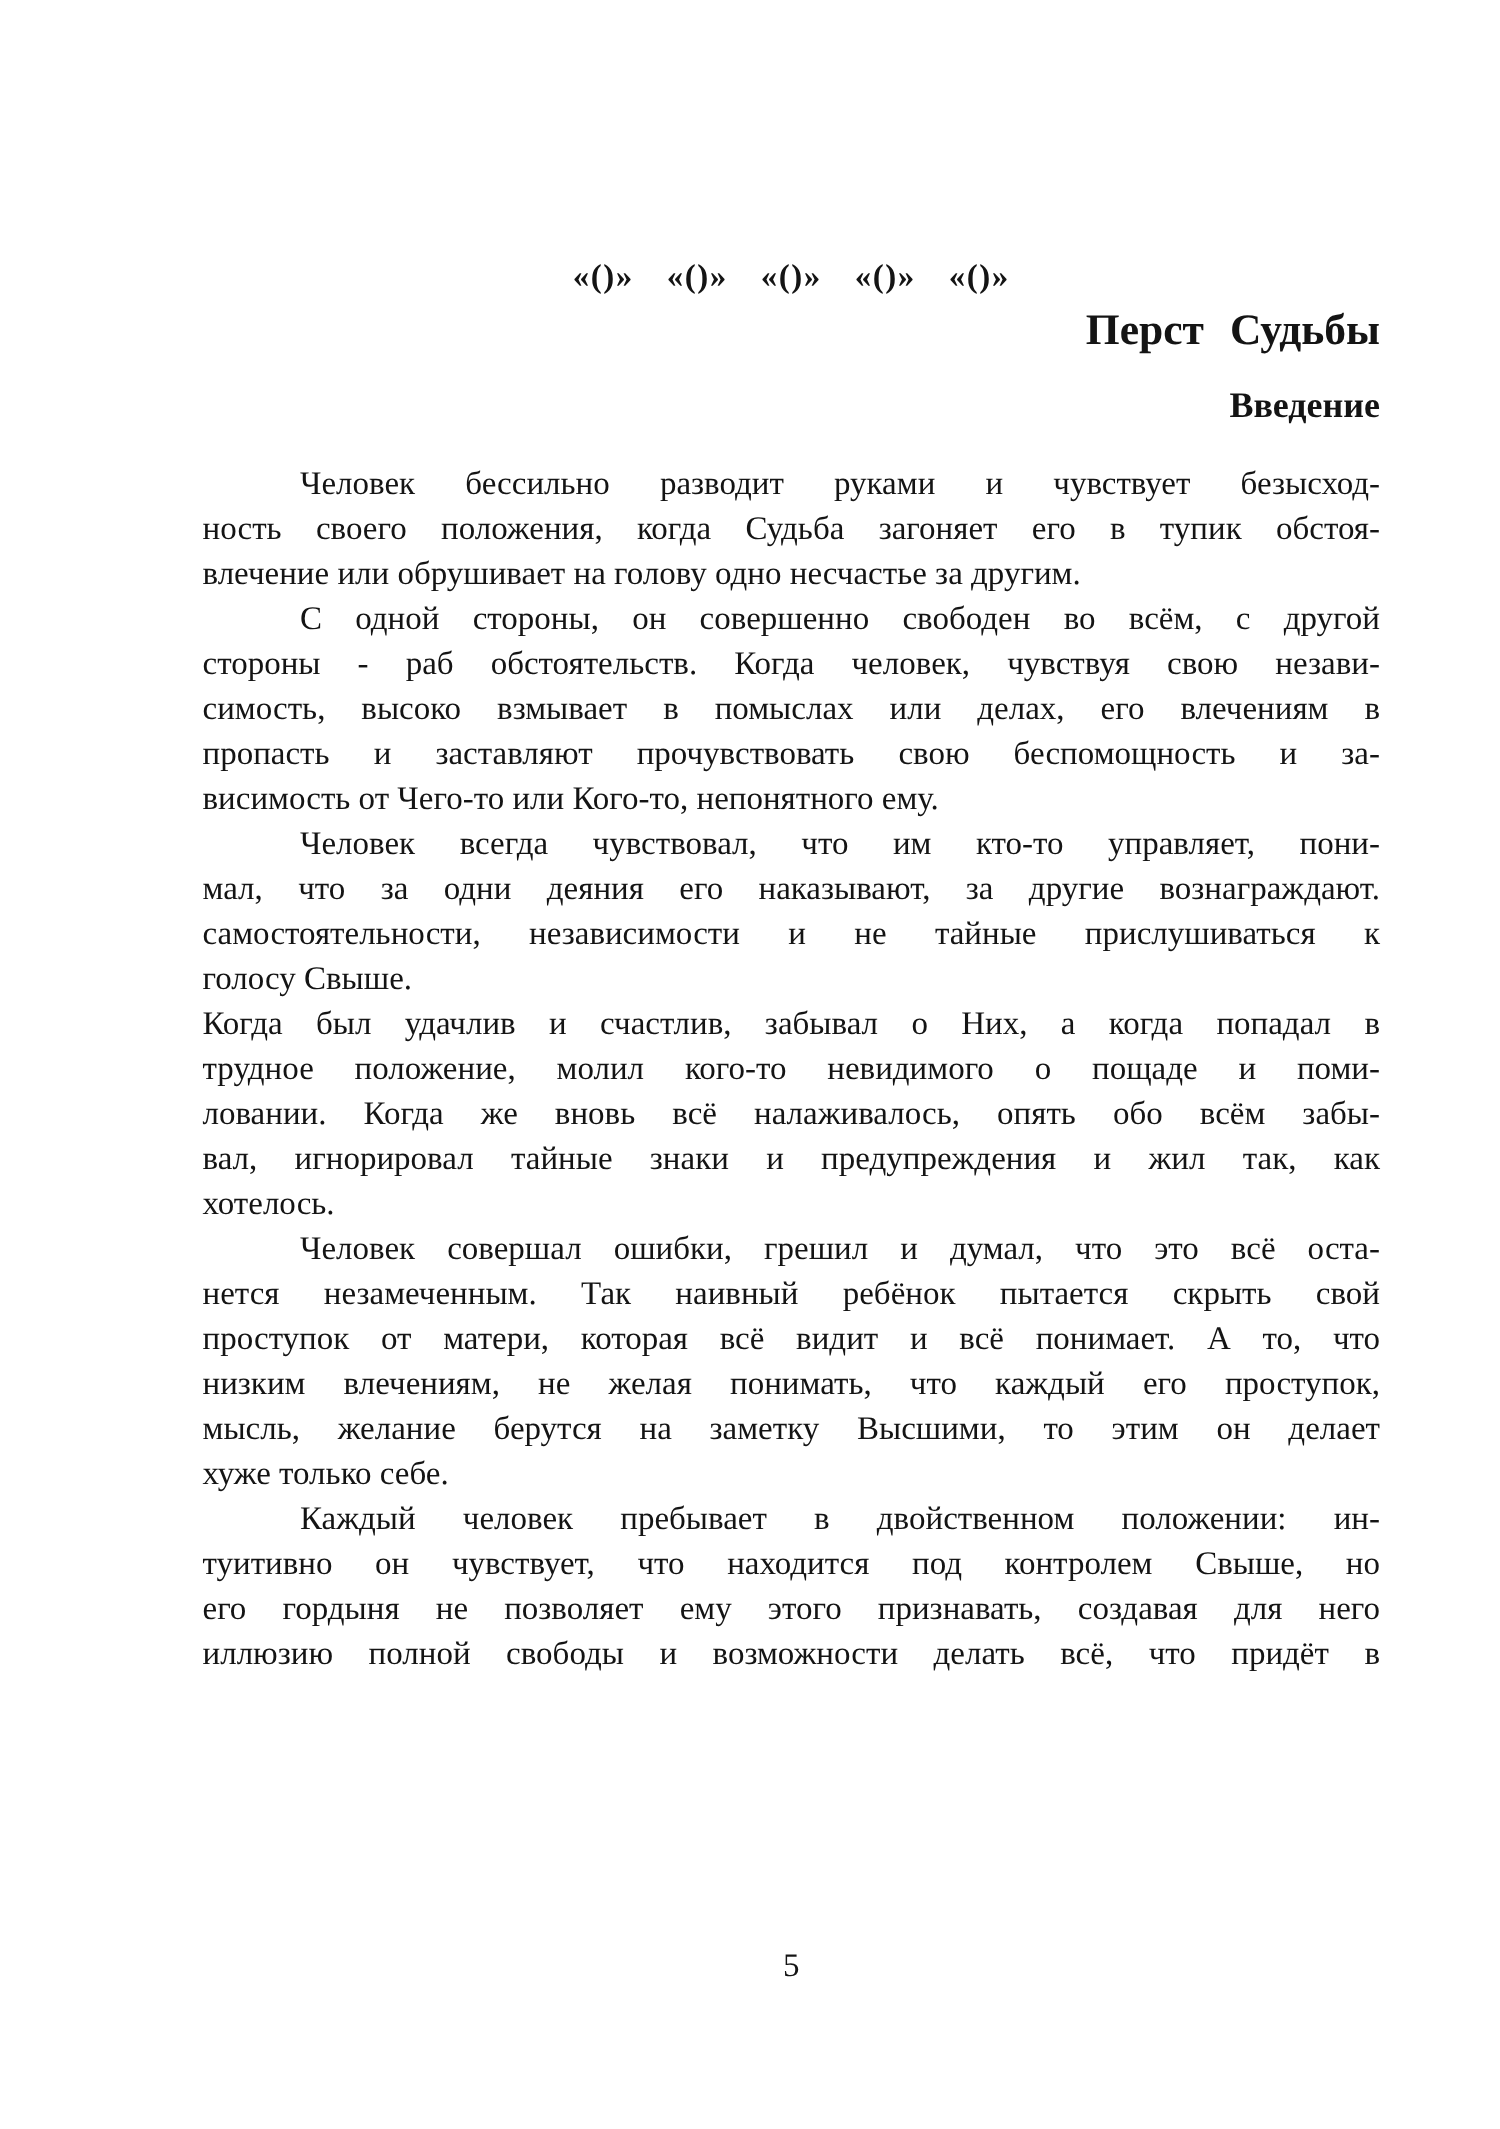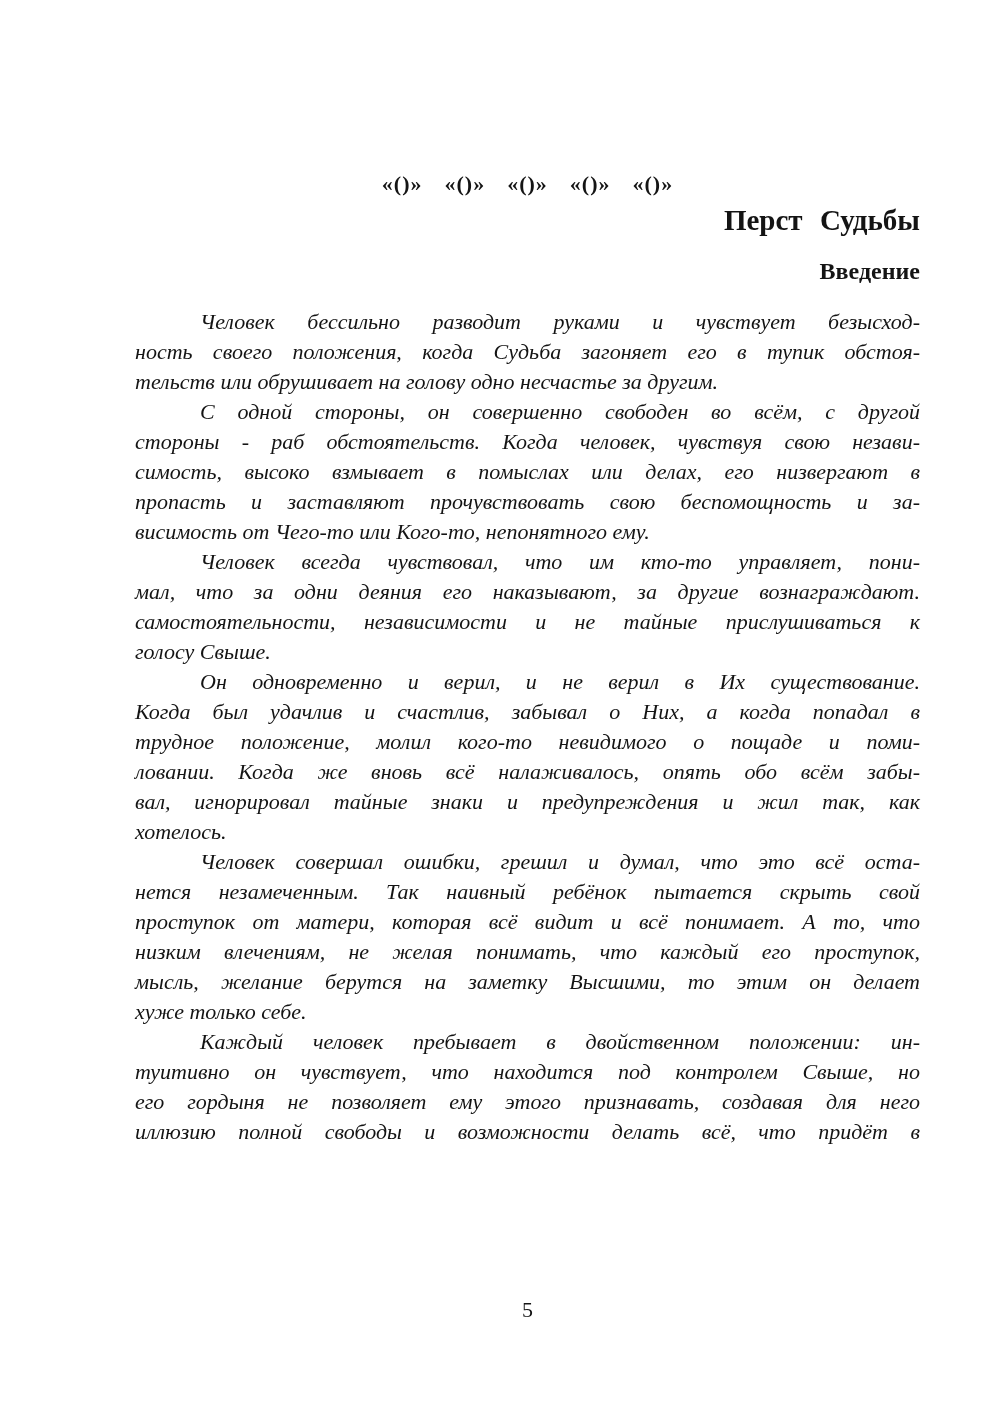--- a/index.html
+++ b/index.html
@@ -53,21 +53,20 @@
   .body-text {
     margin-top: 21px;
     font-size: 22px;
   }
   .line {
     height: 30px;
     line-height: 30px;
     text-align: justify;
     text-align-last: justify;
     white-space: nowrap;
-    font-style: italic;
   }
   .line.first {
     text-indent: 65px;
   }
   .line.last {
     text-align-last: left;
   }
   .page-number {
     position: absolute;
     left: 0;
@@ -86,37 +85,36 @@
   <div class="ornament-row"><span class="orn">«()»</span><span class="orn">«()»</span><span class="orn">«()»</span><span class="orn">«()»</span><span class="orn">«()»</span></div>
 
   <h1 class="page-title" style="margin:7px 0 0 0;">Перст  Судьбы</h1>
 
   <h2 class="section-heading" style="margin:19px 0 0 0;">Введение</h2>
 
   <div class="body-text">
       <div class="para">
         <div class="line first">Человек бессильно разводит руками и чувствует безысход-</div>
         <div class="line">ность своего положения, когда Судьба загоняет его в тупик обстоя-</div>
-        <div class="line last">тельств или обрушивает на голову одно несчастье за другим.</div>
+        <div class="line last">влечение или обрушивает на голову одно несчастье за другим.</div>
       </div>
       <div class="para">
         <div class="line first">С одной стороны, он совершенно свободен во всём, с другой</div>
         <div class="line">стороны - раб обстоятельств. Когда человек, чувствуя свою незави-</div>
-        <div class="line">симость, высоко взмывает в помыслах или делах, его низвергают в</div>
+        <div class="line">симость, высоко взмывает в помыслах или делах, его влечениям в</div>
         <div class="line">пропасть и заставляют прочувствовать свою беспомощность и за-</div>
         <div class="line last">висимость от Чего-то или Кого-то, непонятного ему.</div>
       </div>
       <div class="para">
         <div class="line first">Человек всегда чувствовал, что им кто-то управляет, пони-</div>
         <div class="line">мал, что за одни деяния его наказывают, за другие вознаграждают.</div>
         <div class="line">самостоятельности, независимости и не тайные прислушиваться к</div>
         <div class="line last">голосу Свыше.</div>
       </div>
       <div class="para">
-        <div class="line first">Он одновременно и верил, и не верил в Их существование.</div>
         <div class="line">Когда был удачлив и счастлив, забывал о Них, а когда попадал в</div>
         <div class="line">трудное положение, молил кого-то невидимого о пощаде и поми-</div>
         <div class="line">ловании. Когда же вновь всё налаживалось, опять обо всём забы-</div>
         <div class="line">вал, игнорировал тайные знаки и предупреждения и жил так, как</div>
         <div class="line last">хотелось.</div>
       </div>
       <div class="para">
         <div class="line first">Человек совершал ошибки, грешил и думал, что это всё оста-</div>
         <div class="line">нется незамеченным. Так наивный ребёнок пытается скрыть свой</div>
         <div class="line">проступок от матери, которая всё видит и всё понимает. А то, что</div>

